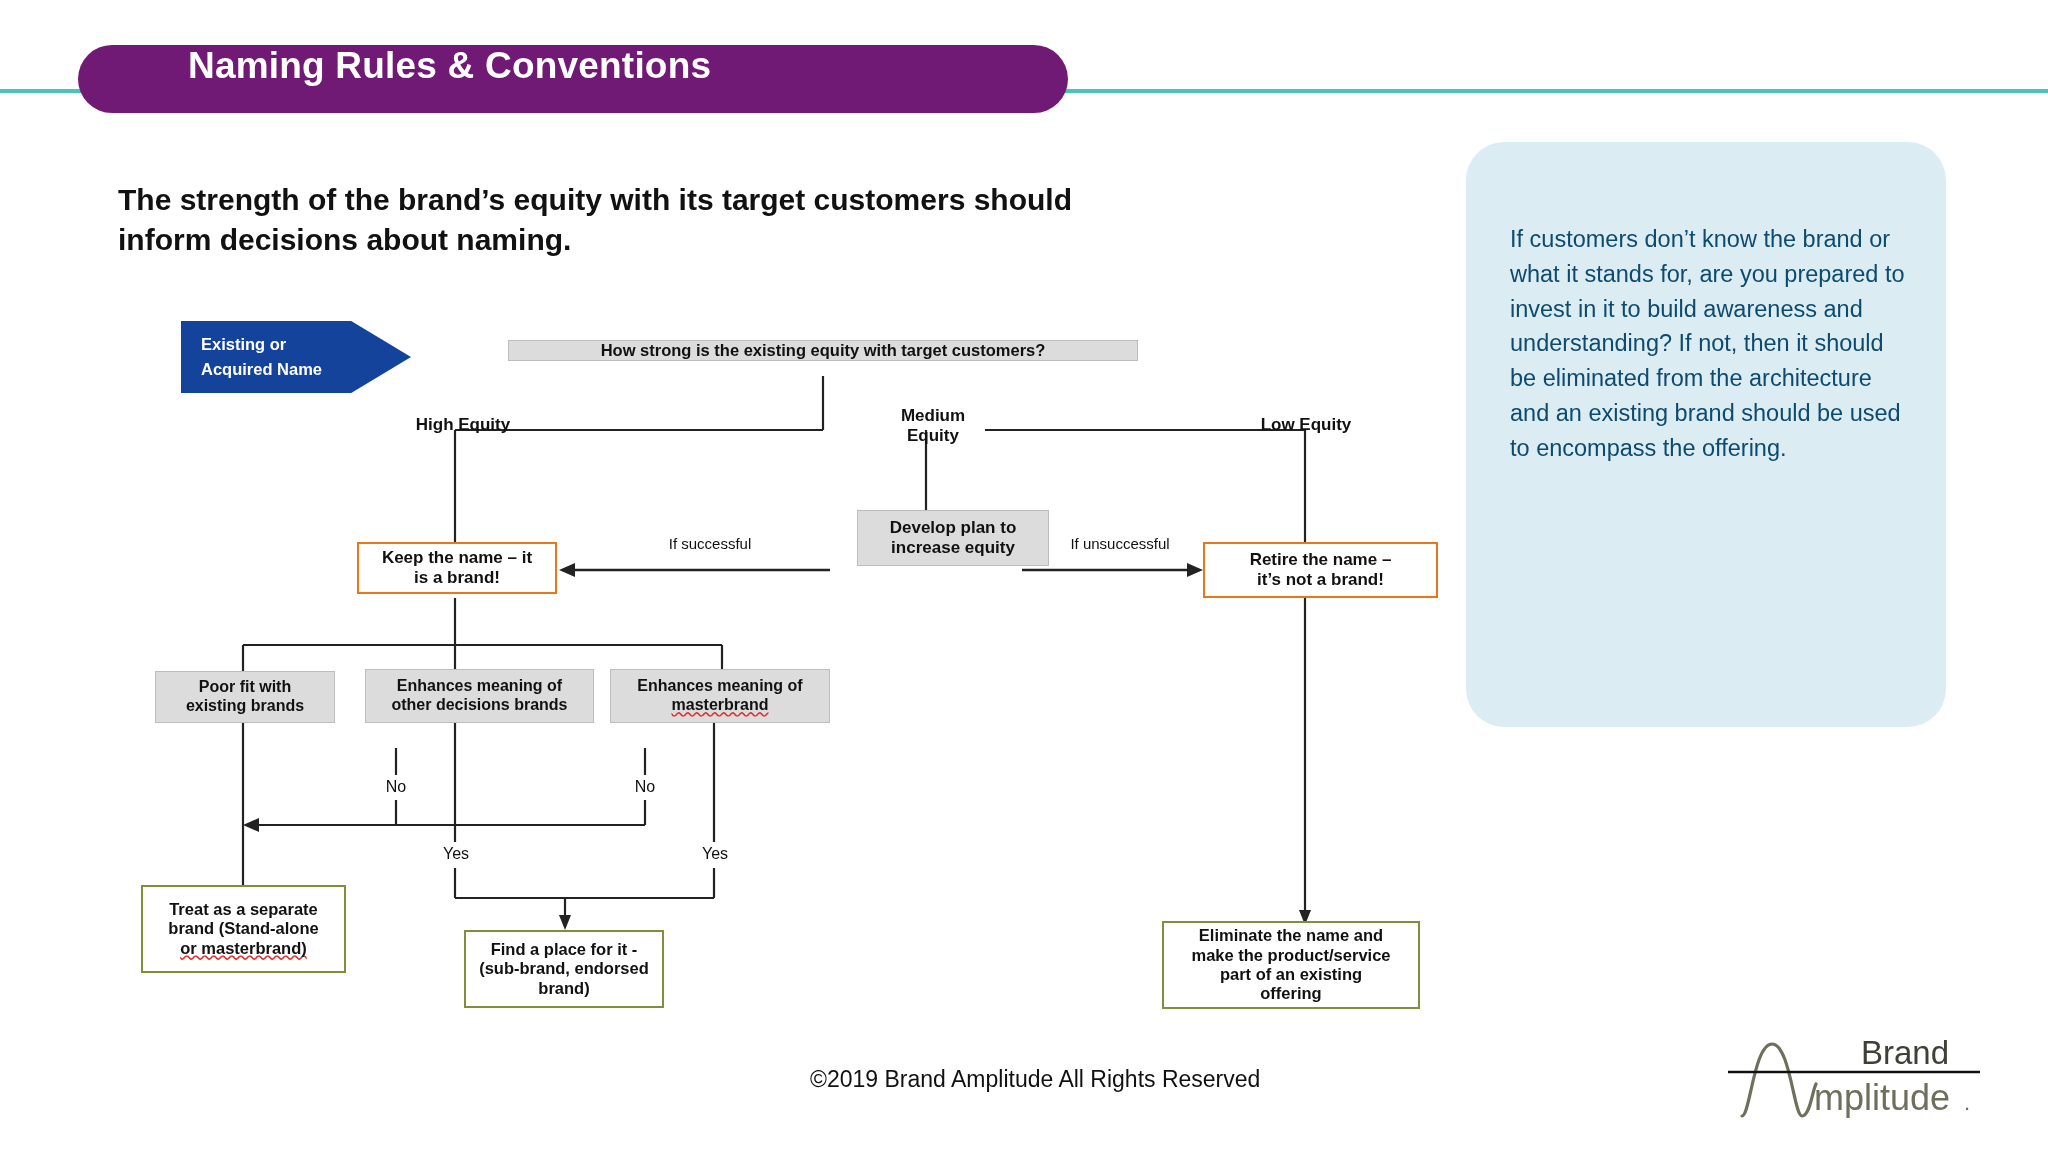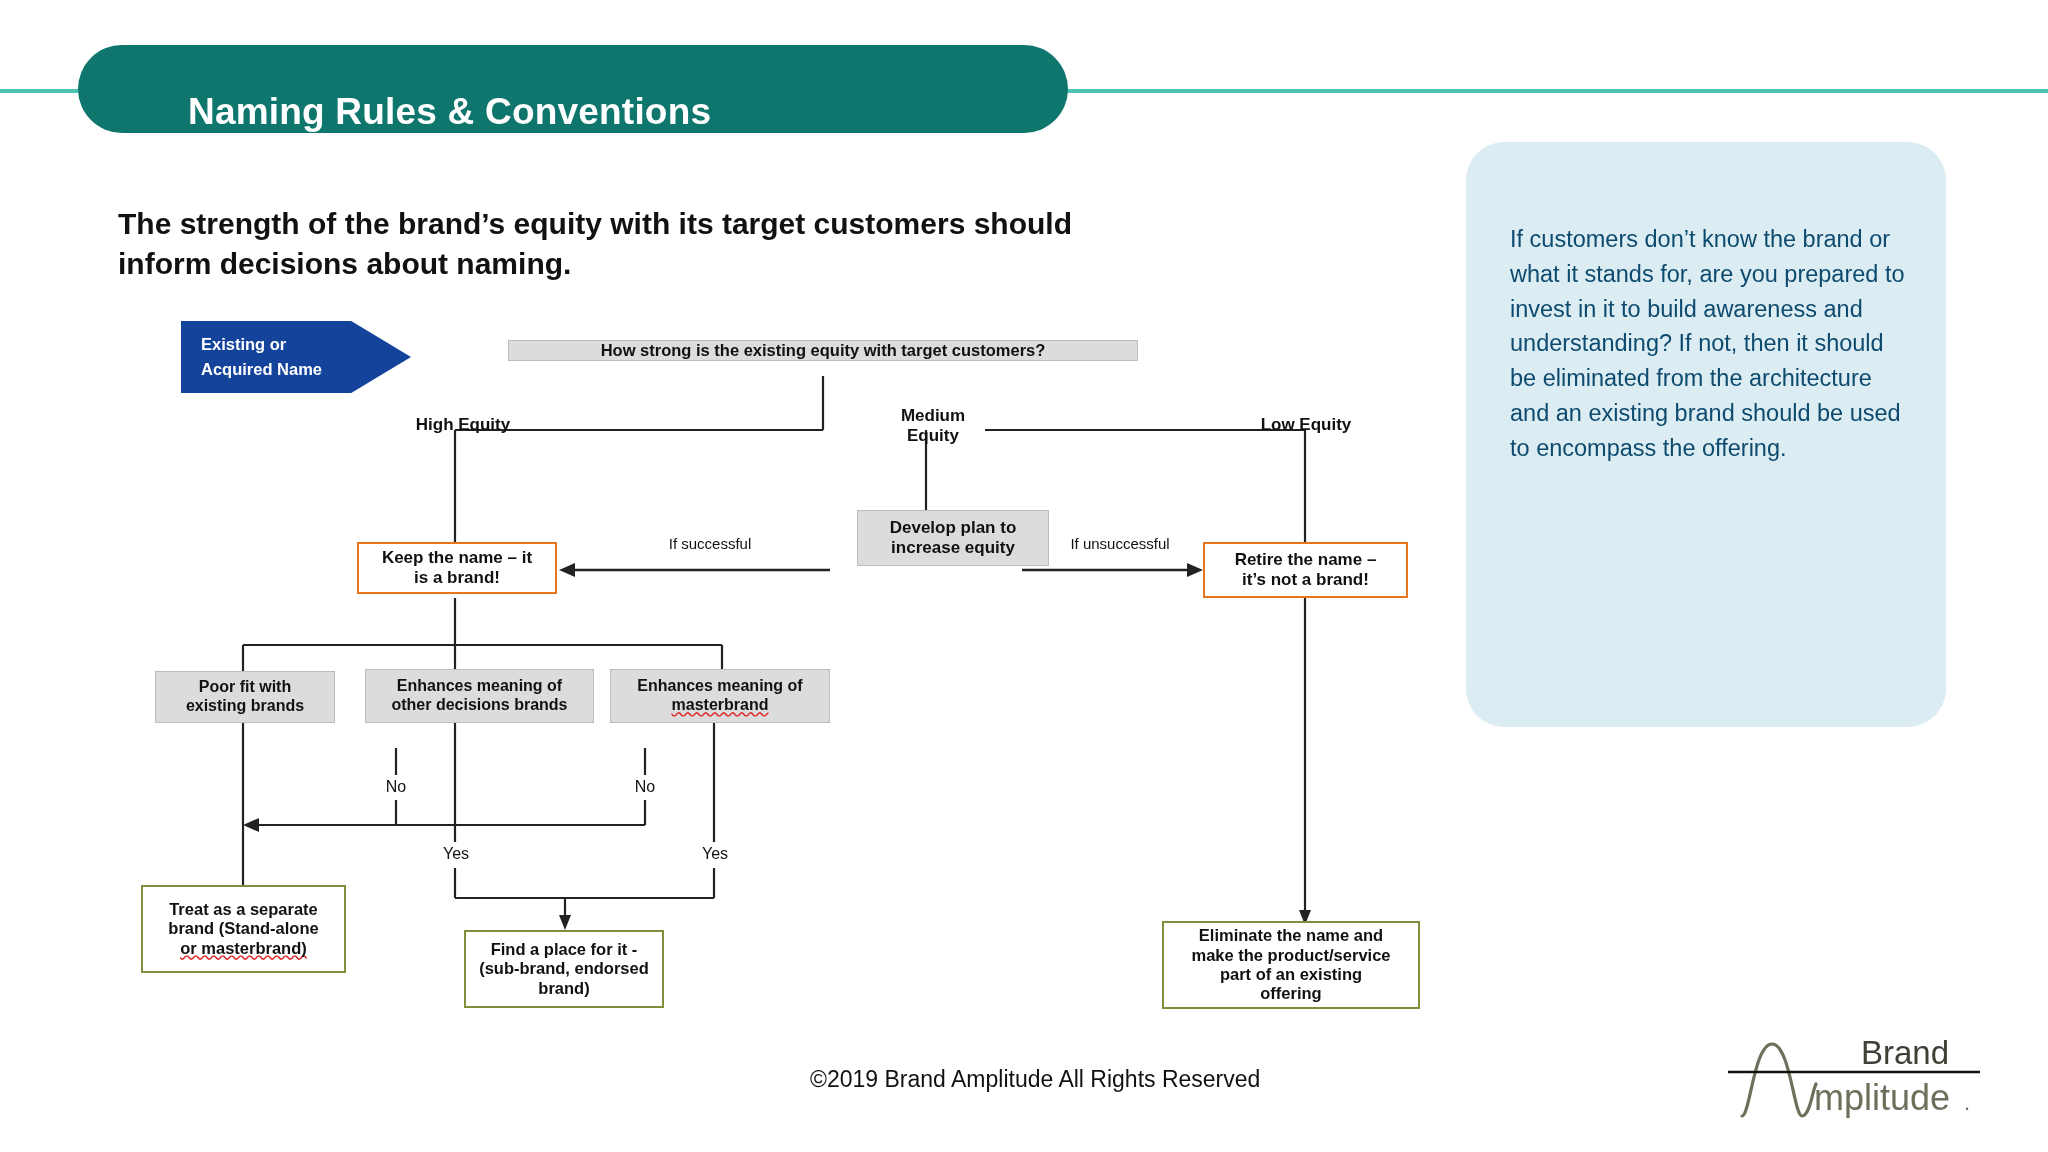--- a/index.html
+++ b/index.html
@@ -23,46 +23,45 @@
     top: 89px;
     width: 2048px;
     height: 4px;
     background: #4CC3B4;
   }
   #title-pill {
     position: absolute;
     left: 78px;
     top: 45px;
     width: 990px;
-    height: 88px;
-    background: #0f766e;
+    height: 68px;
+    background: #701a75;
     border-radius: 44px;
     display: flex;
-    align-items: flex-end;
+    align-items: flex-start;
   }
   #title-text {
     margin-left: 110px;
     color: #ffffff;
     font-size: 37px;
     font-weight: bold;
     letter-spacing: .2px;
     white-space: nowrap;
   }
 
   
   #subtitle {
     position: absolute;
     left: 118px;
     top: 180px;
     width: 980px;
     font-size: 30px;
     font-weight: bold;
     line-height: 1.32;
     color: #111111;
-    margin-top: 24px;
   }
 
   
   #hint-panel {
     position: absolute;
     left: 1466px;
     top: 142px;
     width: 480px;
     height: 585px;
     background: #DCECF3;
@@ -150,21 +149,21 @@
     color: #111111;
     text-align: center;
     line-height: 1.18;
   }
   #label-high   { left: 398px; top: 415px; width: 130px; }
   #label-medium { left: 878px; top: 406px; width: 110px; }
   #label-low    { left: 1246px; top: 415px; width: 120px; }
 
   #box-keep    { left: 357px;  top: 542px;  width: 200px; height: 52px; font-size: 17px; }
   #box-develop { left: 830px;  top: 510px;  width: 192px; height: 56px; font-size: 17px; margin-left: 27px; }
-  #box-retire  { left: 1203px; top: 542px;  width: 205px; height: 56px; font-size: 17px; align-items: center; }
+  #box-retire  { left: 1203px; top: 542px;  width: 235px; height: 56px; font-size: 17px; align-items: center; }
 
   .edge-label {
     position: absolute;
     font-size: 15px;
     color: #111111;
     text-align: center;
     white-space: nowrap;
   }
   #lbl-successful   { left: 620px;  top: 535px; width: 180px; }
   #lbl-unsuccessful { left: 1030px; top: 535px; width: 180px; }

